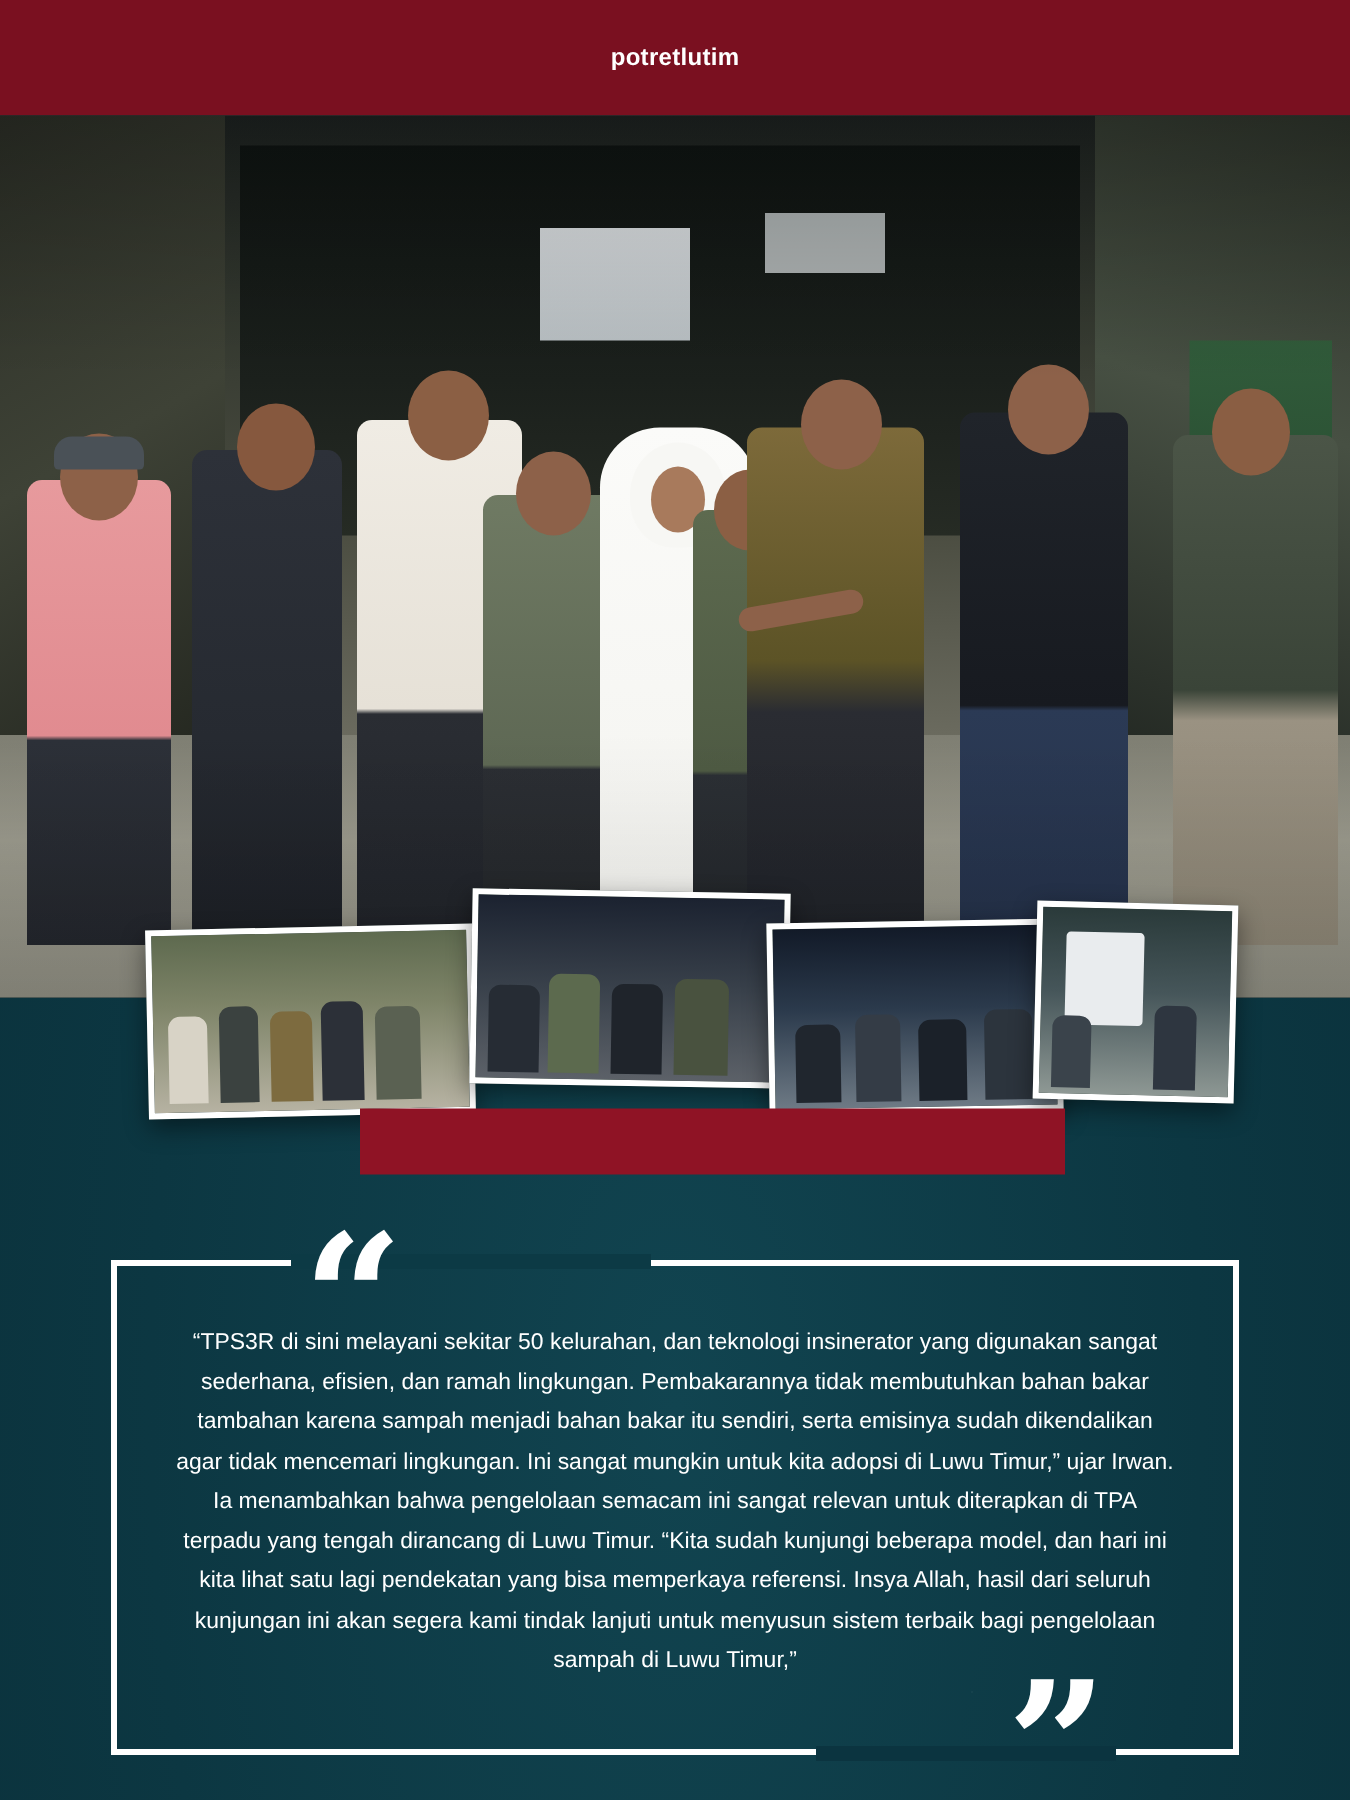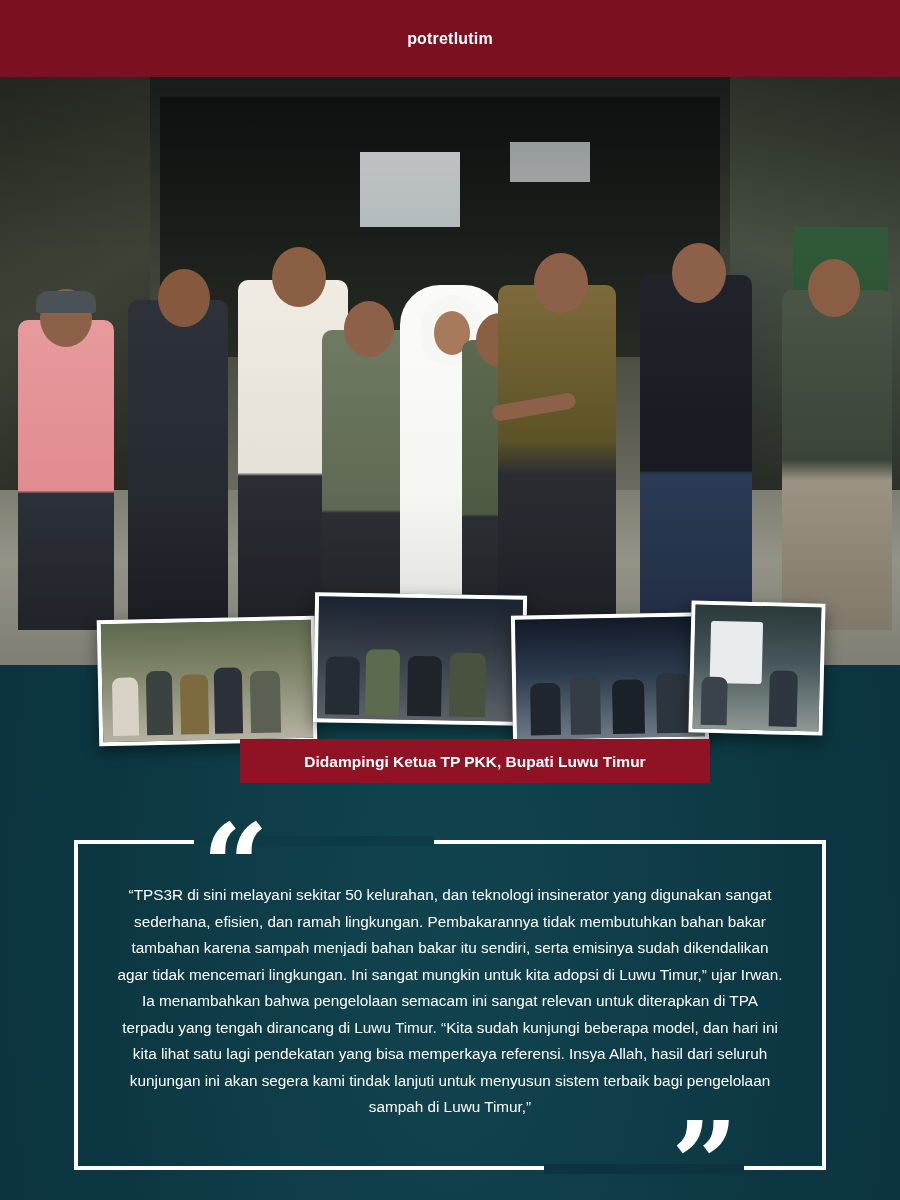--- a/index.html
+++ b/index.html
@@ -263,21 +263,20 @@
     </div>
     <div class="thumb t4">
       <div class="fill"></div>
       <div class="blob" style="left:16px;top:16px;width:52px;height:62px;background:#e9ecee;border-radius:3px;"></div>
       <div class="blob" style="left:76px;bottom:4px;width:28px;height:56px;background:#2e3640;"></div>
       <div class="blob" style="left:8px;bottom:4px;width:26px;height:48px;background:#3a434b;"></div>
     </div>
   </div>
 
   <div class="caption-banner">
-    <div class="caption-line">Didampingi Ketua TP PKK, Bupati Luwu Timur</div>
   </div>
 
   <div class="quote-wrap">
     <div class="frame-tl"></div>
     <div class="frame-mask-top"></div>
     <div class="frame-mask-bottom"></div>
     <div class="qmark qmark-open">“</div>
     <div class="quote-text">“TPS3R di sini melayani sekitar 50 kelurahan, dan teknologi insinerator yang digunakan sangat sederhana, efisien, dan ramah lingkungan. Pembakarannya tidak membutuhkan bahan bakar tambahan karena sampah menjadi bahan bakar itu sendiri, serta emisinya sudah dikendalikan agar tidak mencemari lingkungan. Ini sangat mungkin untuk kita adopsi di Luwu Timur,” ujar Irwan. Ia menambahkan bahwa pengelolaan semacam ini sangat relevan untuk diterapkan di TPA terpadu yang tengah dirancang di Luwu Timur. “Kita sudah kunjungi beberapa model, dan hari ini kita lihat satu lagi pendekatan yang bisa memperkaya referensi. Insya Allah, hasil dari seluruh kunjungan ini akan segera kami tindak lanjuti untuk menyusun sistem terbaik bagi pengelolaan sampah di Luwu Timur,”</div>
     <div class="qmark qmark-close">”</div>
   </div>

